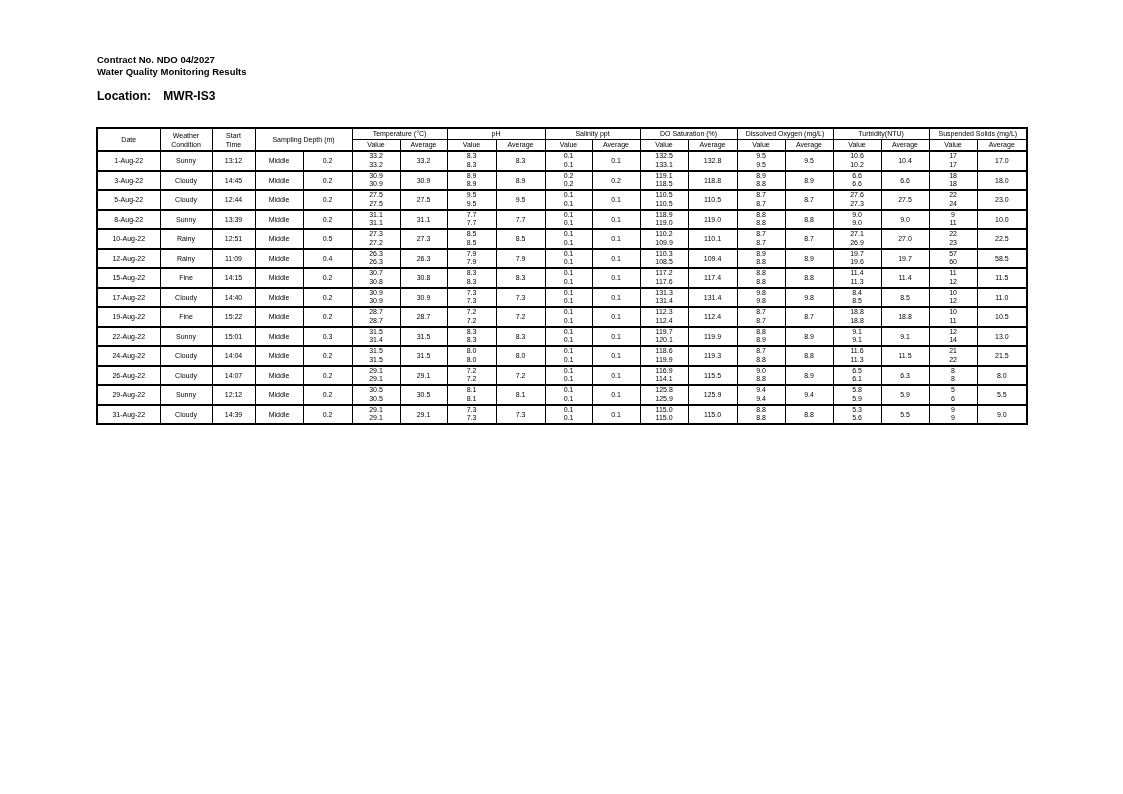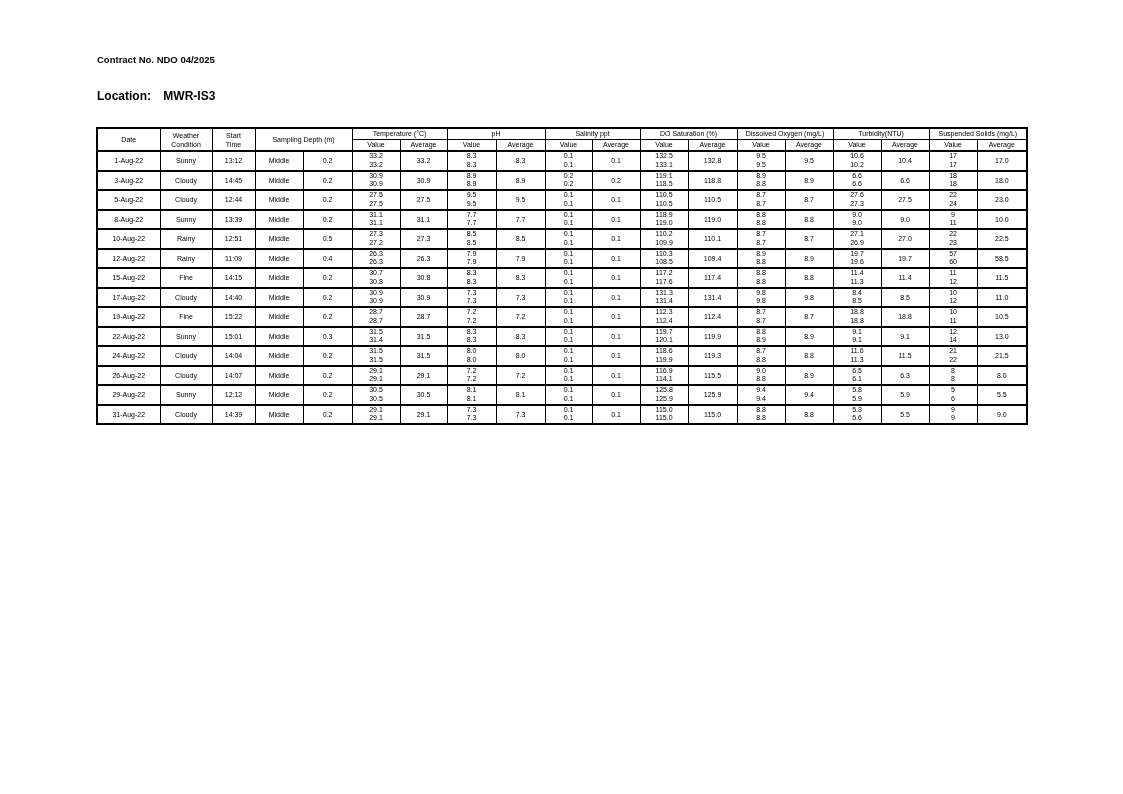--- a/index.html
+++ b/index.html
@@ -56,21 +56,22 @@
     border-bottom-width: 2px;
   }
   table.results td.val div { line-height: 8.4px; }
 </style>
 </head>
 <body>
 
 <div class="page">
 
   <div class="doc-header">
-    <div>Contract No. NDO 04/2025</div>
+    <div>Contract No. NDO 04/2027</div>
+    <div>Water Quality Monitoring Results</div>
   </div>
 
   <div class="location-row">
     <span class="loc-label">Location:</span>
     <span>MWR-IS3</span>
   </div>
 
   <table class="results">
     <colgroup>
       <col style="width:63px">

